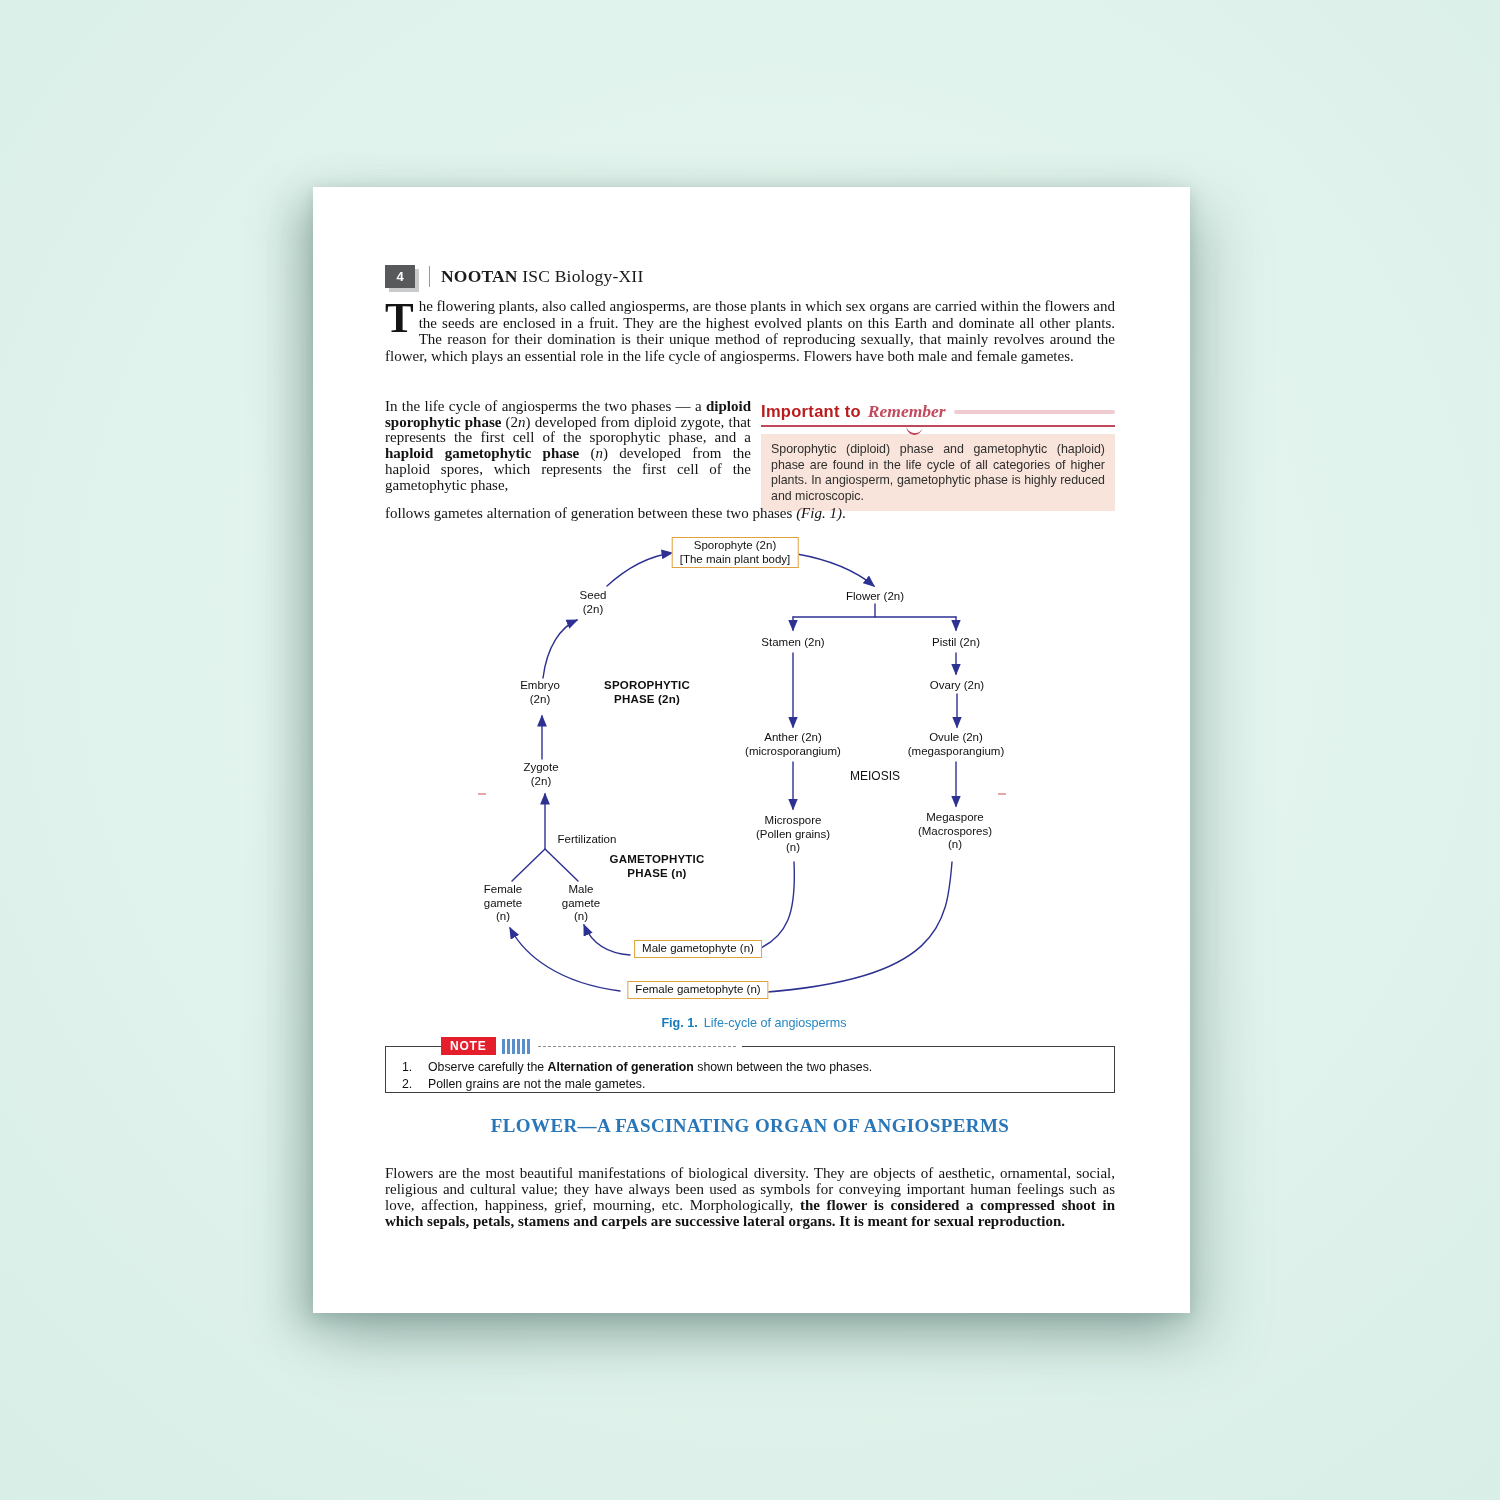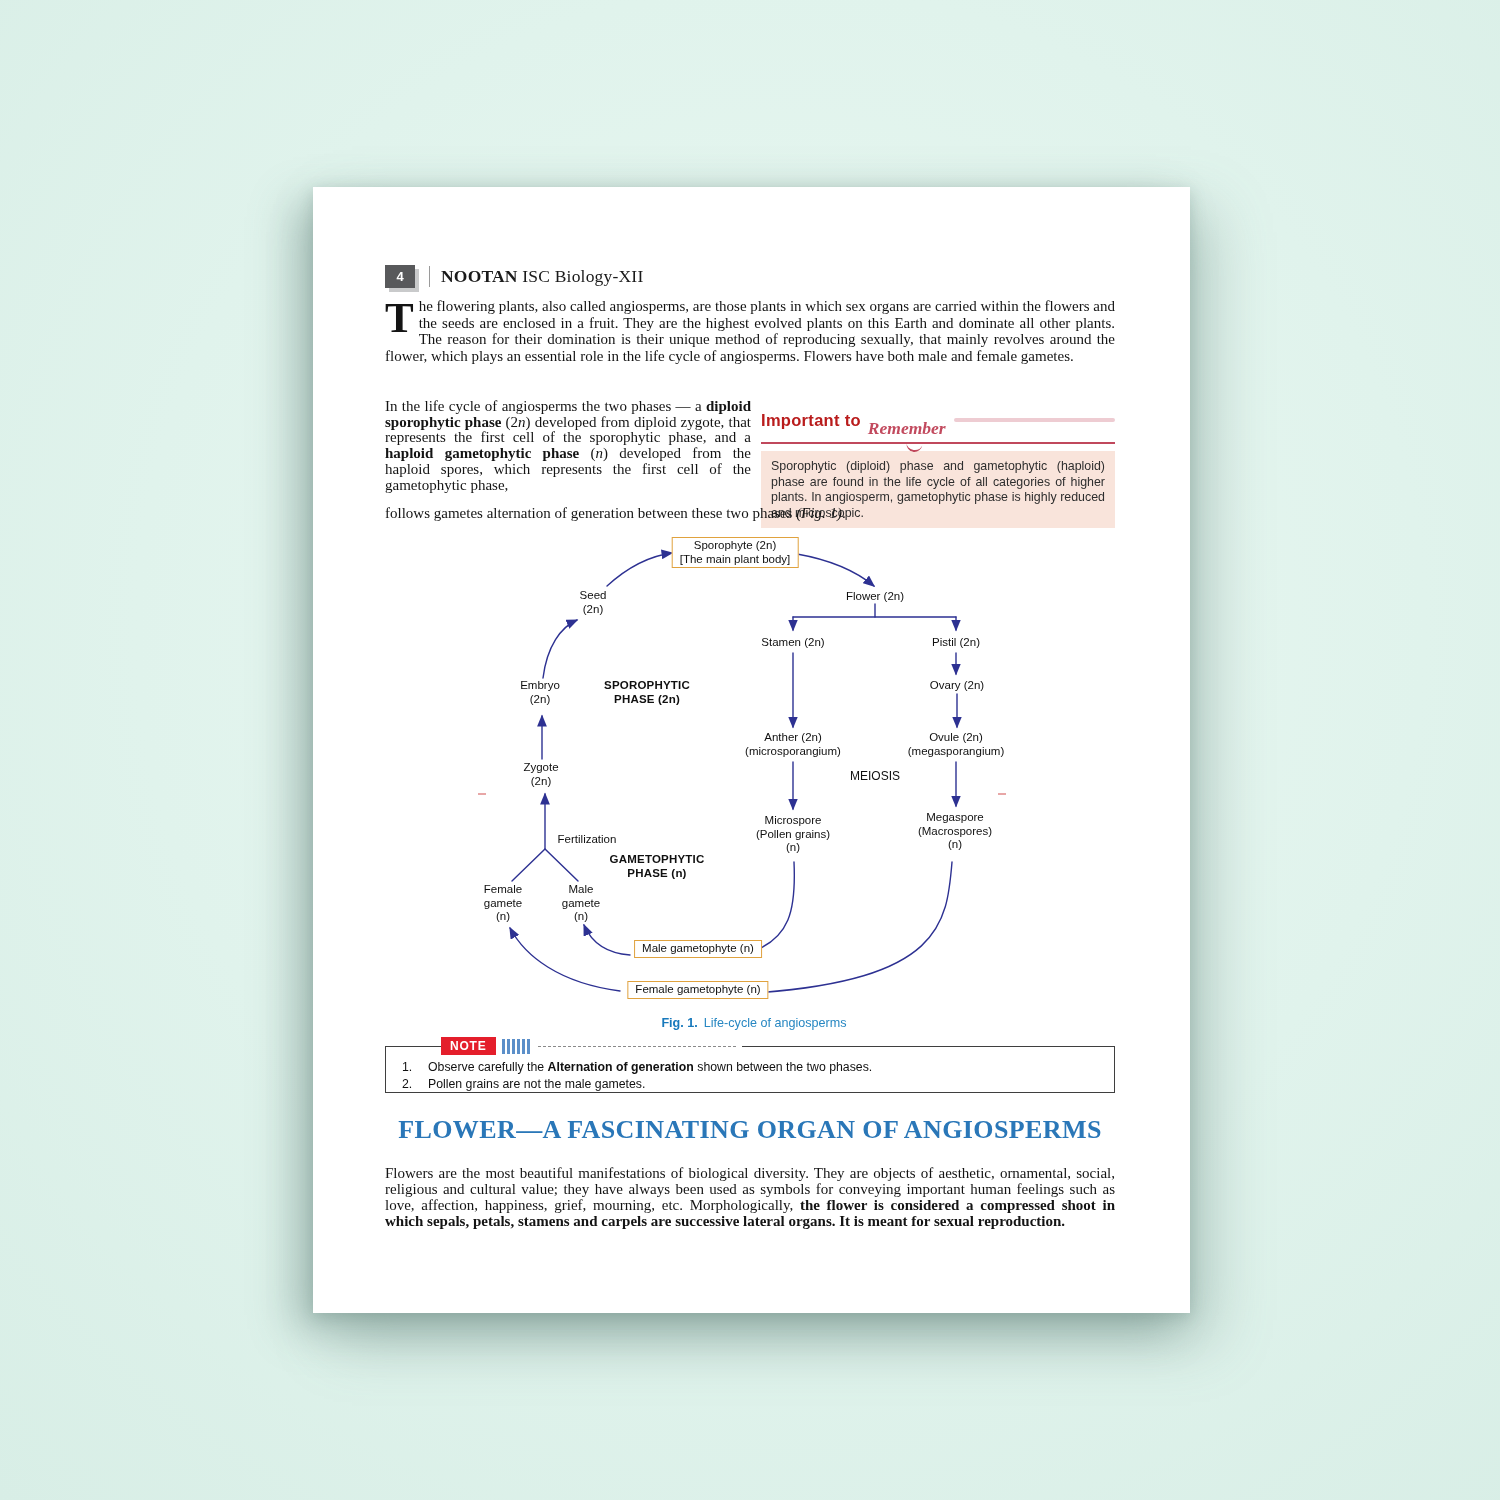--- a/index.html
+++ b/index.html
@@ -28,21 +28,21 @@
   .p1{top:111px;line-height:16.6px;}
   .dropcap{float:left;font-size:43px;line-height:33px;font-weight:bold;margin:3px 5px 0 0;}
   .leftcol{top:212px;width:366px;line-height:15.7px;}
   .rightcol{top:214px;left:448px;width:354px;}
   .follows{top:318px;line-height:16px;}
   .closing{top:978px;line-height:16px;}
 
   
   .imp-head{display:flex;align-items:center;}
   .imp-orange{font-family:"Liberation Sans",sans-serif;font-weight:bold;font-size:16.5px;color:#b91c1c;letter-spacing:.3px;}
-  .imp-script{font-family:"Liberation Serif",serif;font-style:italic;font-weight:bold;font-size:17.5px;color:#c24a5e;margin-left:7px;margin-top:17px;}
+  .imp-script{font-family:"Liberation Serif",serif;font-style:italic;font-weight:bold;font-size:17.5px;color:#c24a5e;margin-left:7px;}
   .imp-fill{flex:1;height:4px;background:#eeccd2;margin-left:8px;border-radius:2px;}
   .imp-rule{position:relative;height:2px;background:#c0485c;margin-top:3px;}
   .imp-swoosh{position:absolute;left:145px;top:0px;width:16px;height:8px;border-bottom:2px solid #c0485c;
     border-radius:0 0 60% 60%/0 0 100% 100%;transform:rotate(8deg);}
   .imp-box{margin-top:7px;background:#f9e4db;padding:8px 10px 7px 10px;
     font-family:"Liberation Sans",sans-serif;font-size:12.4px;line-height:15.6px;color:#2e2e2e;text-align:justify;}
 
   
   .diagram{top:345px;height:482px;}
   .dg-svg{position:absolute;left:0;top:0;}
@@ -62,21 +62,21 @@
   .note-badge{background:#e41e2b;color:#fff;font-family:"Liberation Sans",sans-serif;font-weight:bold;
     font-size:12px;letter-spacing:.8px;padding:2px 9px;}
   .note-bars{display:flex;gap:2px;margin-left:6px;margin-right:8px;}
   .note-bars i{display:block;width:3px;height:15px;background:#5b8fc9;}
   .note-dash{width:198px;border-top:1.6px dashed #8a8a8a;height:0;}
   .note-item{display:flex;font-family:"Liberation Sans",sans-serif;font-size:12.3px;line-height:16.5px;color:#111;}
   .note-item .num{width:42px;padding-left:16px;box-sizing:border-box;}
   .note-items{padding-top:12px;}
 
   
-  .sect{top:928px;text-align:center;font-size:26px;font-weight:bold;color:#2a77b8;letter-spacing:.4px;}
+  .sect{top:928px;text-align:center;font-size:19px;font-weight:bold;color:#2a77b8;letter-spacing:.4px;}
 </style>
 </head>
 <body>
 
 <div class="page">
 
   <div class="blk hdr">
     <div class="pgnum">4</div>
     <div class="hdr-div"></div>
     <div class="book-title"><b>NOOTAN</b><span> ISC Biology-XII</span></div>

